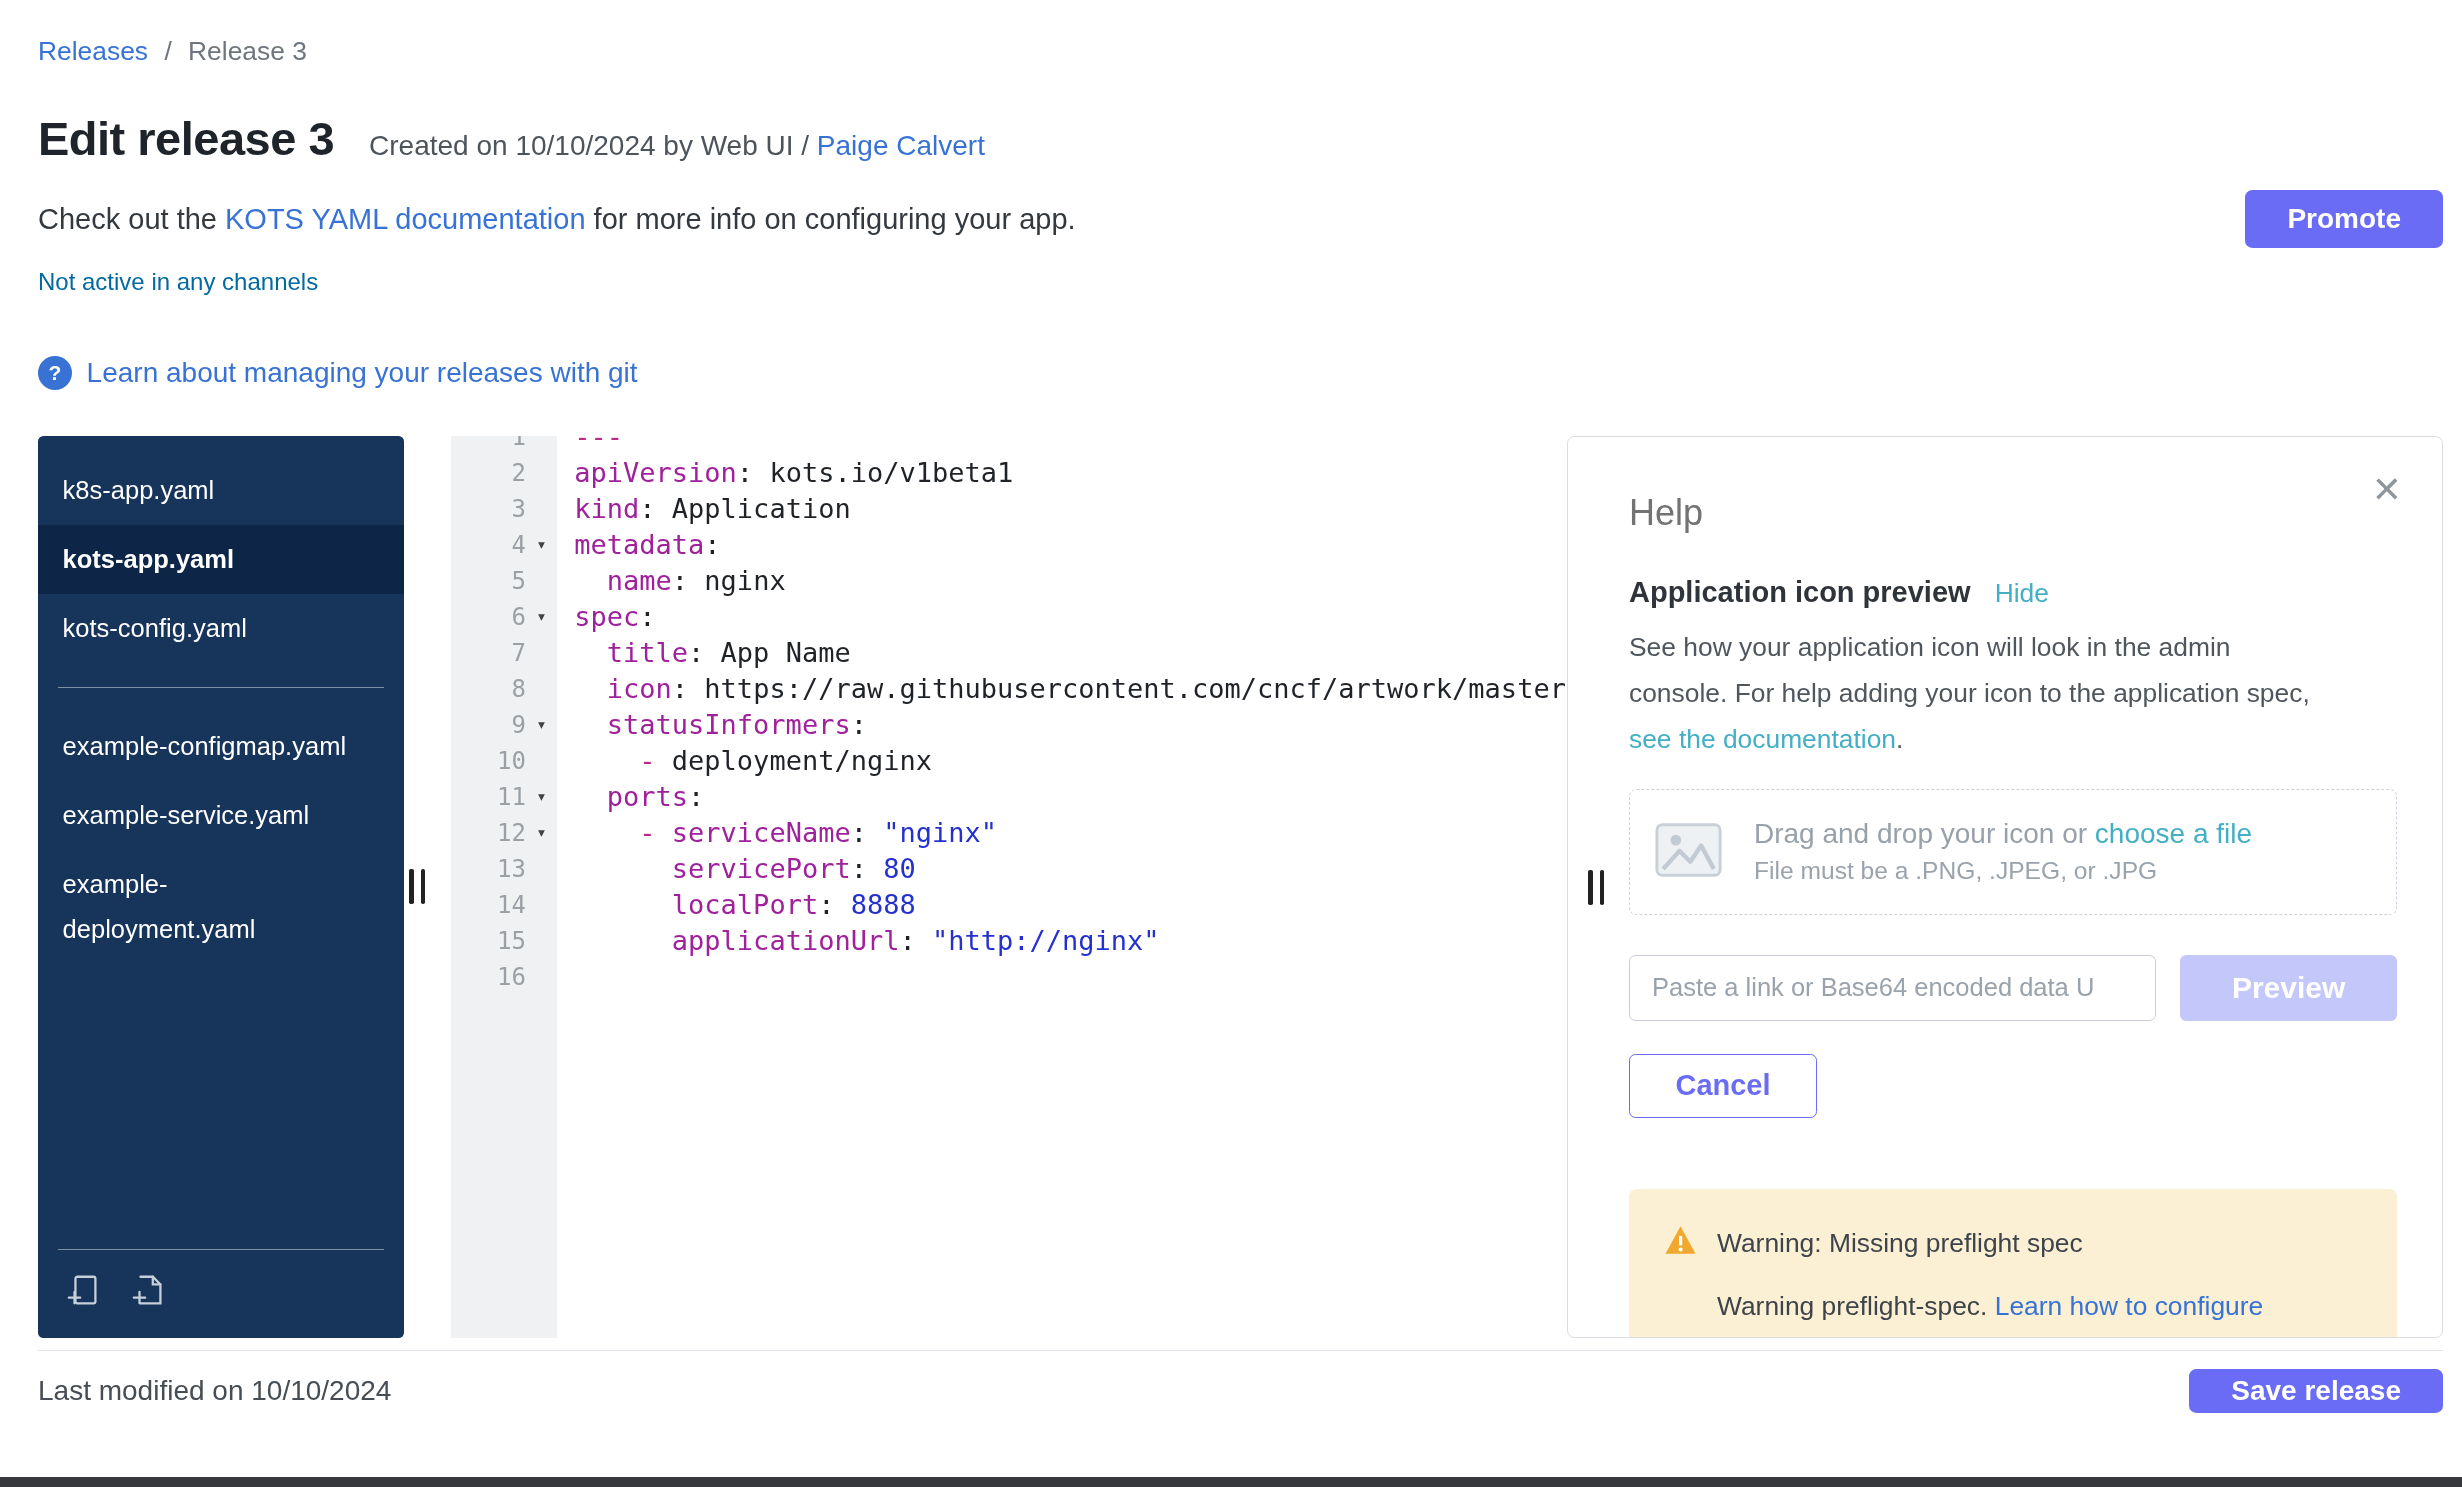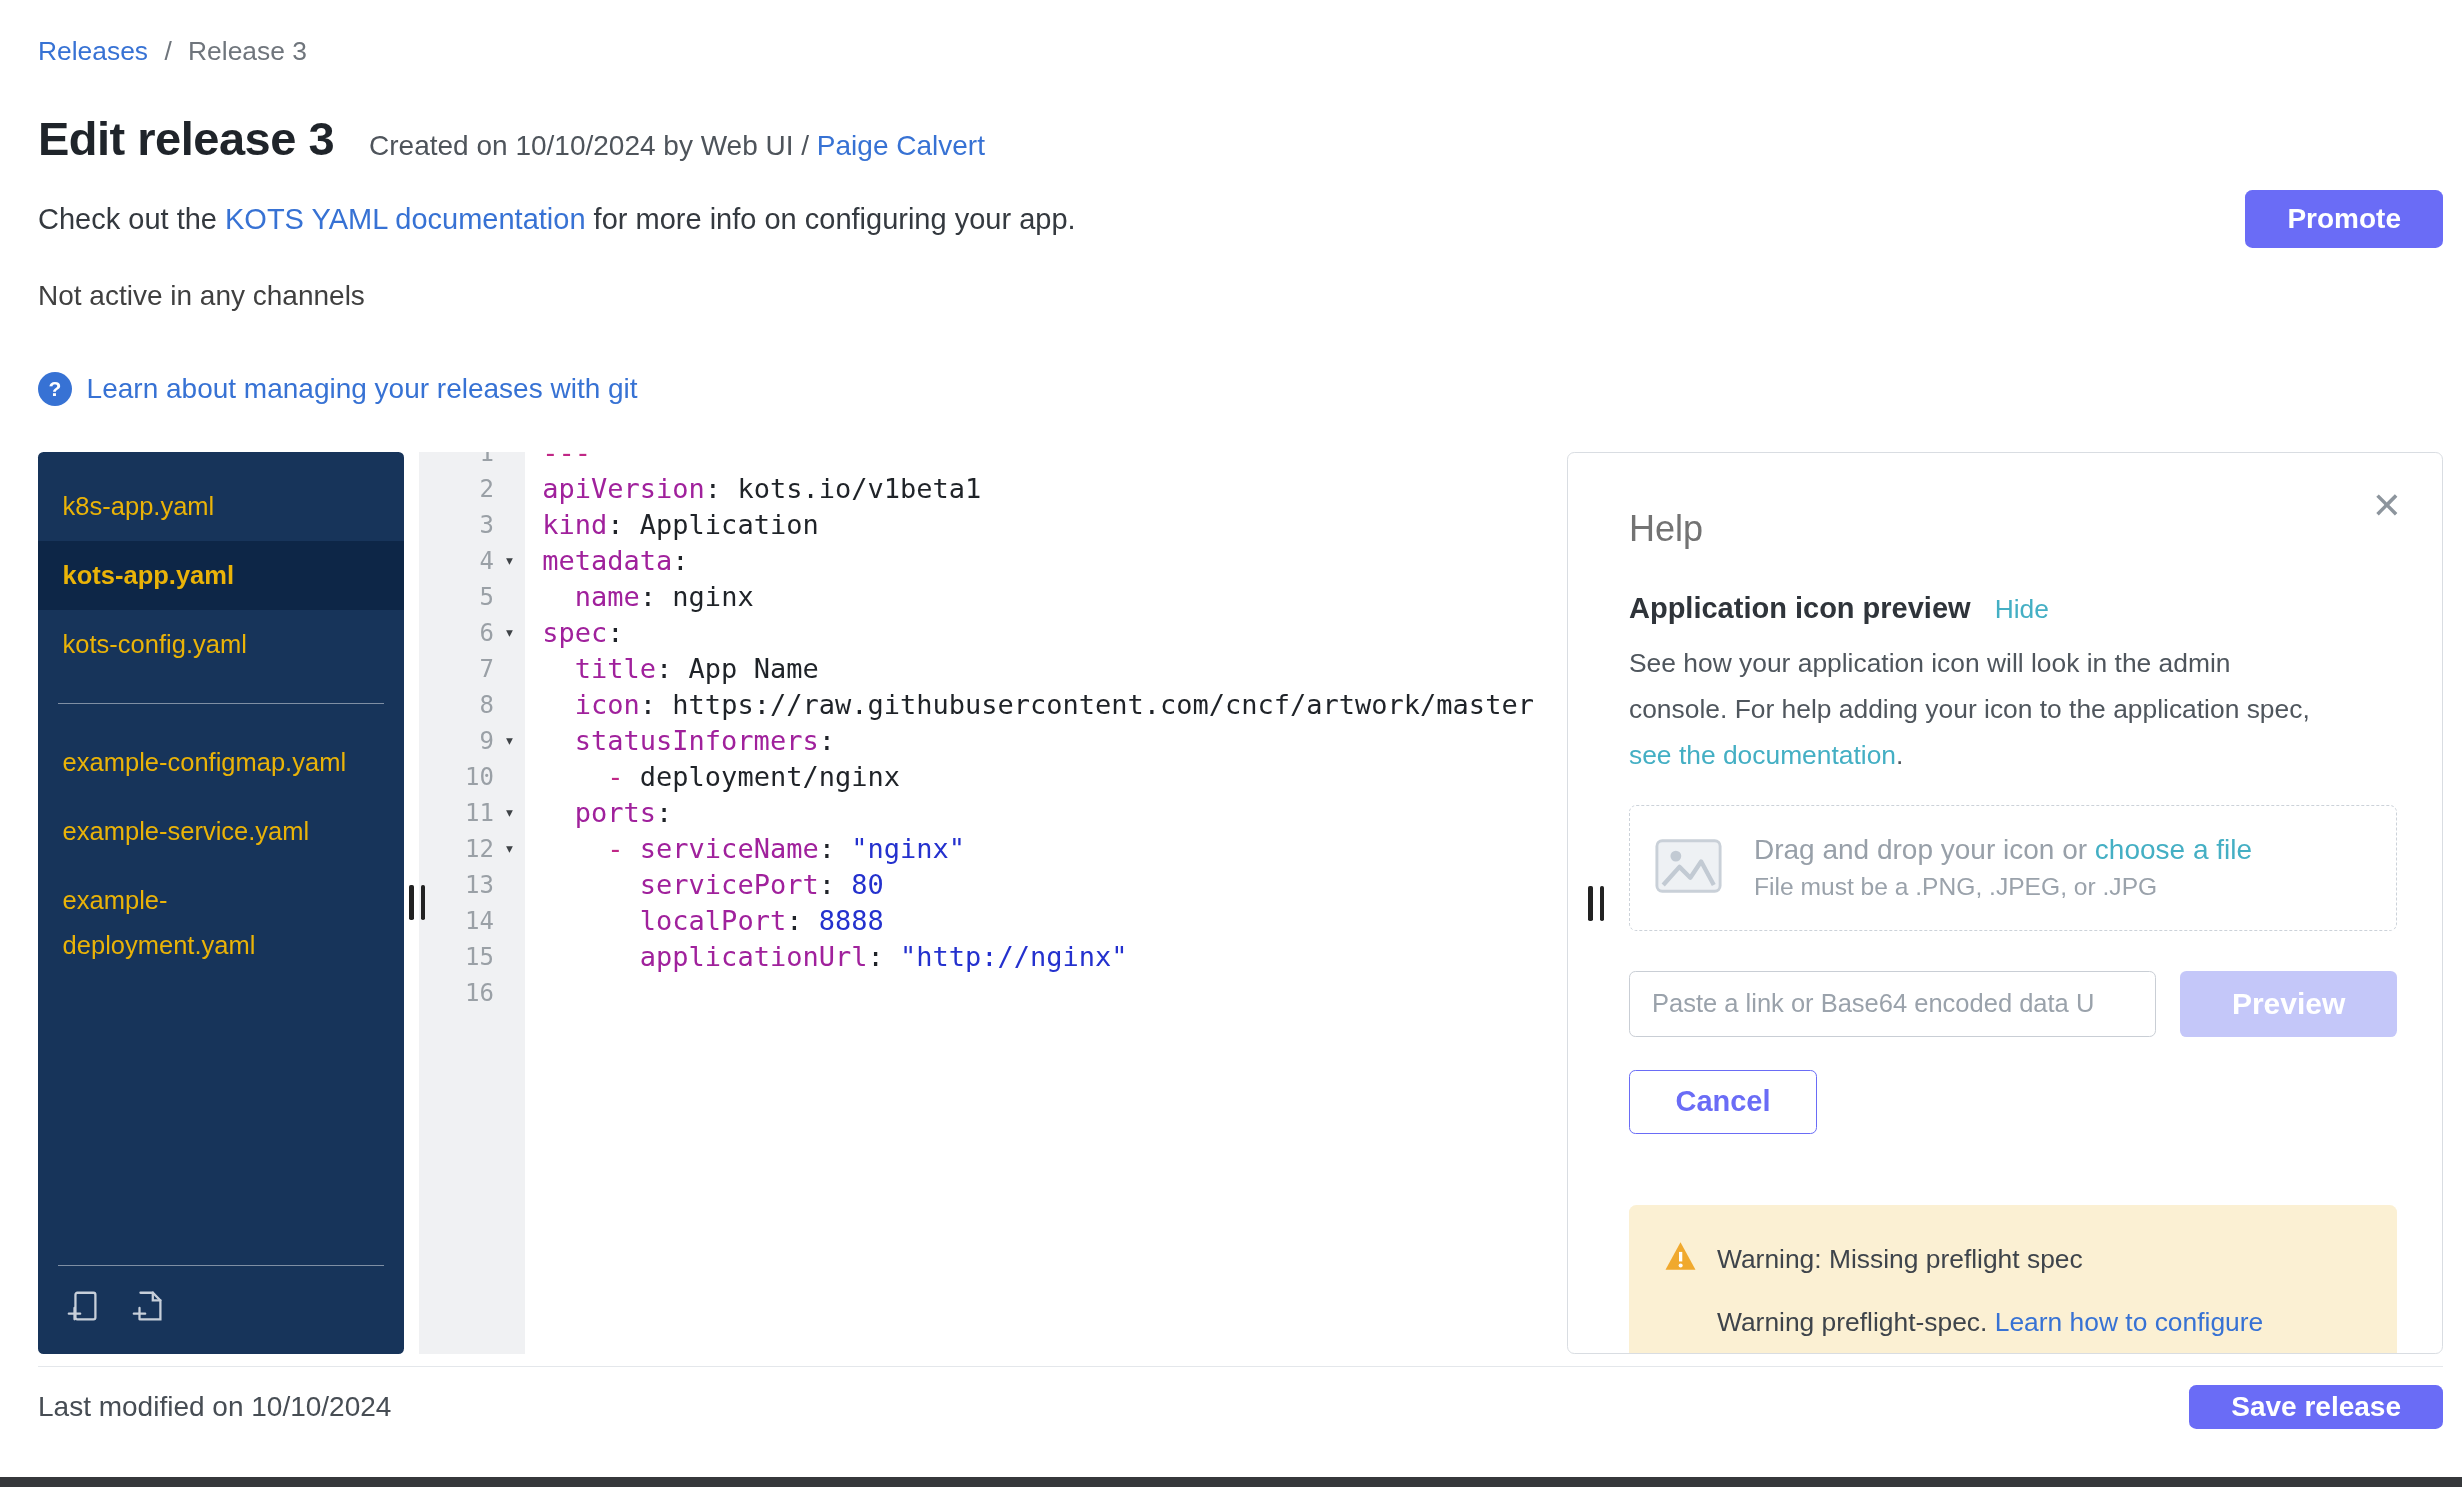--- a/index.html
+++ b/index.html
@@ -28,32 +28,32 @@
   .title-row{margin-top:44px;display:flex;align-items:baseline;gap:35px;}
   .title-row h1{font-size:47px;font-weight:700;color:#1f242a;letter-spacing:-0.5px;}
   .meta{font-size:28px;color:#4e545b;}
 
   
   .docs-row{margin-top:24px;display:flex;justify-content:space-between;align-items:center;}
   .docs-text{font-size:29px;color:#34393f;}
   .promote-btn{background:var(--accent);color:#fff;border:none;border-radius:7.3px;height:58px;
     padding:0 42px;font-size:28px;font-weight:700;}
 
-  .not-active{margin-top:32px;font-size:28px;color:#404040;}
+  .not-active{margin-top:20px;font-size:24px;color:#0369a1;}
 
   .git-row{margin-top:60px;display:flex;align-items:center;gap:14.6px;font-size:28px;}
   .q-icon{width:34px;height:34px;border-radius:50%;background:var(--link-blue);color:#fff;
     display:flex;align-items:center;justify-content:center;font-size:21px;font-weight:700;flex-shrink:0;}
 
   
   .workspace{margin-top:46px;height:902px;display:flex;position:relative;}
 
   
-  .sidebar{width:366px;flex-shrink:0;background:var(--sidebar-bg);border-radius:5.5px;margin-right:15px;
-    position:relative;color:#eab308;overflow:hidden;}
+  .sidebar{width:366px;flex-shrink:0;background:var(--sidebar-bg);border-radius:5.5px;margin-right:47px;
+    position:relative;color:#ffffff;overflow:hidden;}
   .file-list{padding-top:20px;}
   .file-item{padding:12px 49px 12px 24.6px;font-size:25.5px;line-height:45px;cursor:pointer;}
   .file-item.selected{background:var(--sidebar-selected);font-weight:700;}
   .file-divider{border-top:0.9px solid rgba(255,255,255,.45);margin:24px 20px;}
   .sidebar-footer{position:absolute;left:20px;right:20px;bottom:0;border-top:0.9px solid rgba(255,255,255,.45);
     padding:22px 7.3px 25.5px;display:flex;gap:27px;align-items:center;}
   .sb-icon-btn{background:none;border:none;padding:0;display:flex;}
 
   
   .editor{flex:1;position:relative;overflow:hidden;background:#fff;font-family:"DejaVu Sans Mono",monospace;}

